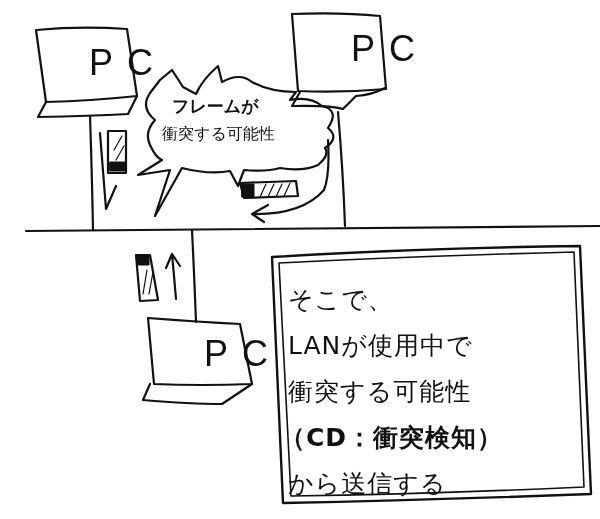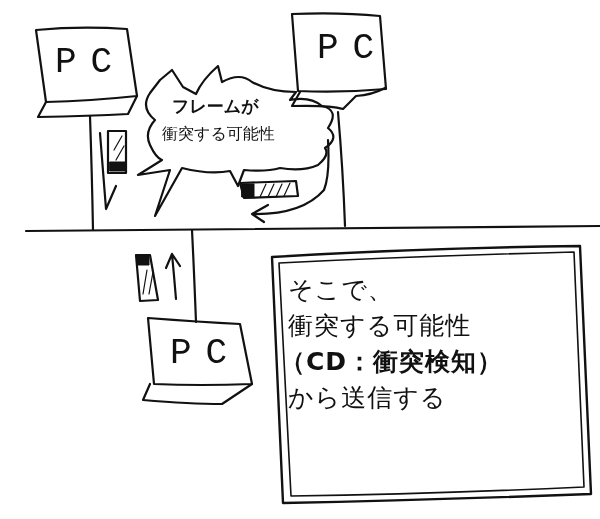--- a/index.html
+++ b/index.html
@@ -1,26 +1,26 @@
 <!DOCTYPE html>
 <html><head>
 <meta charset="utf-8">
 <style>
   html, body { margin: 0; padding: 0; background: #ffffff; }
   body { width: 600px; height: 519px; position: relative; overflow: hidden;
          font-family: "DejaVu Sans", sans-serif; color: #111; }
   svg.draw { position: absolute; left: 0; top: 0; width: 600px; height: 519px; }
-  .pc-label { position: absolute; font-family: Liberation Mono, monospace; font-weight: 300;
-              font-size: 36px; letter-spacing: 14px; color: #111; }
+  .pc-label { position: absolute; font-family: Liberation Sans, sans-serif; font-weight: 300;
+              font-size: 36px; letter-spacing: 14px; color: #111; margin-left: 34px; }
   .bubble-text { position: absolute; font-family: "DejaVu Sans", sans-serif;
                  color: #111; line-height: 1.2; white-space: nowrap; }
   .note { position: absolute; left: 288px; top: 272px; width: 280px;
           font-family: "DejaVu Sans", sans-serif; font-size: 25px; line-height: 36px;
           color: #111; letter-spacing: 1px; }
-  .note div { white-space: nowrap; }
+  .note div { white-space: nowrap; margin-top: 10px; }
 </style>
 </head>
 <body>
 
 <svg class="draw" viewBox="0 0 600 519" fill="none" stroke="#111" stroke-width="2.2" stroke-linecap="round" stroke-linejoin="round">
 
   <path d="M26 231 Q 300 228 600 226"></path>
 
   <g>
     <path d="M36 30 Q 80 26 127 29 L 137 96 Q 90 101 46 102 Z"></path>
@@ -76,16 +76,17 @@
 
 <div class="pc-label" style="left:55px; top:42px;">PC</div>
 <div class="pc-label" style="left:317px; top:28px;">PC</div>
 <div class="pc-label" style="left:170px; top:333px;">PC</div>
 
 <div class="bubble-text" style="left:172px; top:96px; font-size:17px;font-weight:bold;">フレームが</div>
 <div class="bubble-text" style="left:162px; top:124px; font-size:16px;text-align:center;">衝突する可能性</div>
 
 <div class="note">
   <div>そこで、</div>
+  <div>LANが使用中で</div>
   <div>衝突する可能性</div>
   <div style="margin-left:-8px;font-weight:bold;">（CD：衝突検知）</div>
   <div>から送信する</div>
 </div>
 
 </body></html>

